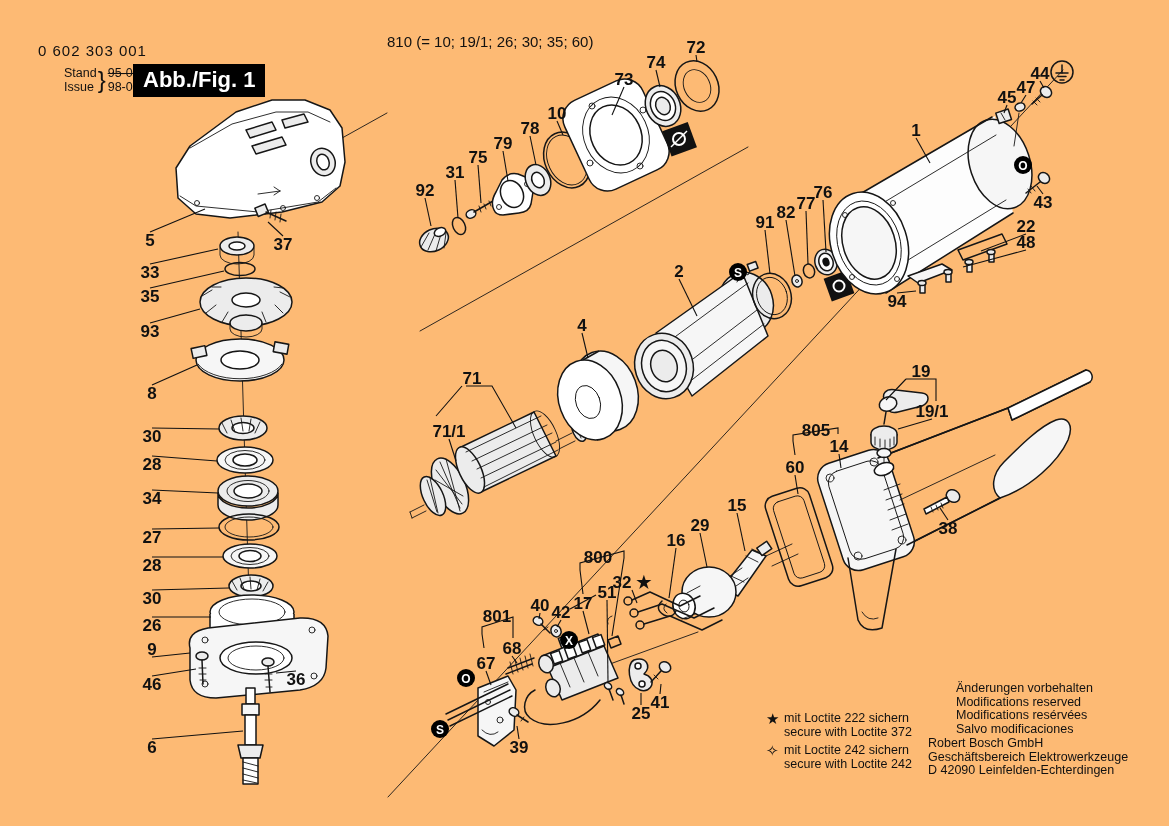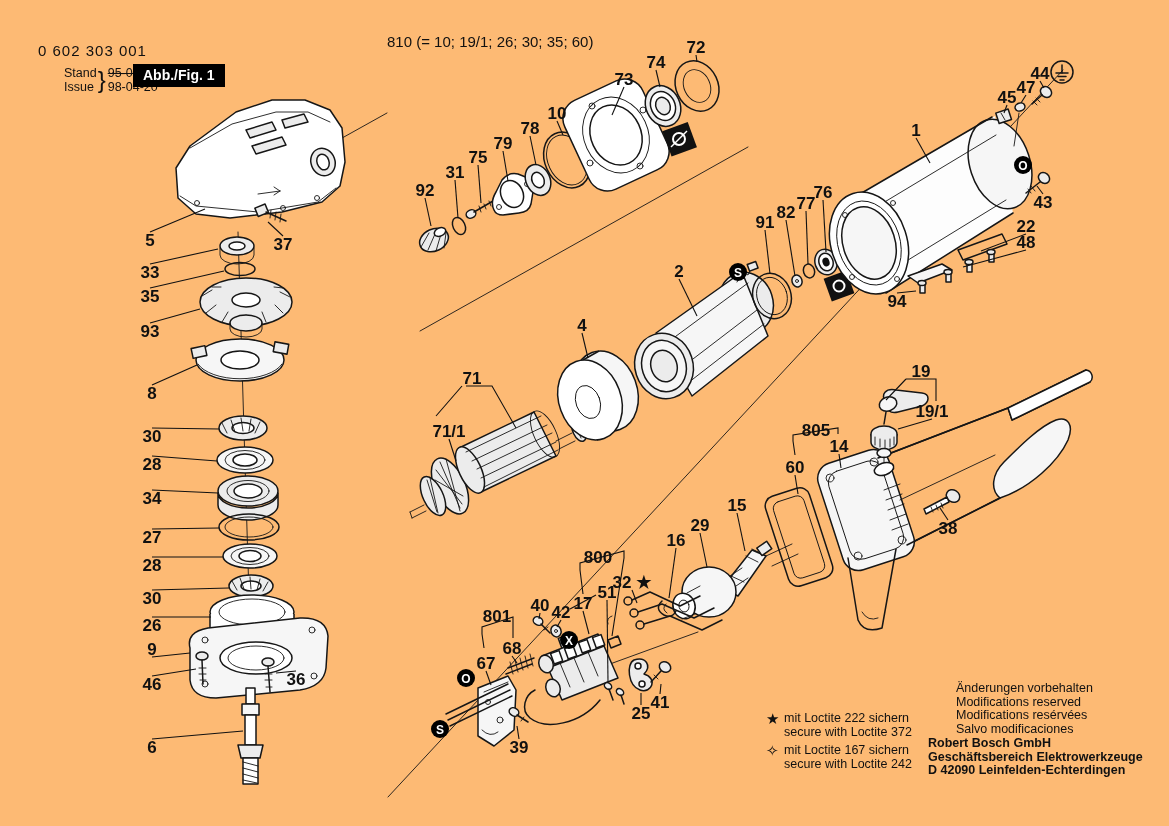--- a/index.html
+++ b/index.html
@@ -6,28 +6,28 @@
   #page{position:relative;width:1169px;height:826px;background:#fdba74;overflow:hidden;
         font-family:"Liberation Sans",sans-serif;color:#111;}
   #drawing{position:absolute;left:0;top:0;}
   .hdr{position:absolute;white-space:nowrap;}
   #part-number{left:38px;top:42px;font-size:15px;letter-spacing:1px;}
   #stand-issue{left:40px;top:66px;font-size:12.5px;line-height:14px;display:flex;align-items:center;margin-left:24px;}
   #stand-issue .lbls{text-align:left;}
   #stand-issue .brace{font-size:24px;font-weight:400;margin:0 2px 0 1px;}
   #stand-issue .vals{text-align:left;}
   .struck{text-decoration:line-through;}
-  #fig-badge{left:133px;top:64px;background:#000;color:#fff;font-size:14px;font-weight:bold;
+  #fig-badge{left:133px;top:64px;background:#000;color:#fff;font-size:22px;font-weight:bold;
              padding:3px 10px 4px 10px;}
   #group-note{left:387px;top:33px;font-size:15px;font-weight:normal;}
   #legend{position:absolute;left:766px;top:712px;font-size:12.5px;line-height:13.5px;}
   .lg-row{display:flex;margin-bottom:5px;}
   .lg-sym{width:18px;font-size:15px;line-height:14px;}
   #footer-notes{position:absolute;left:956px;top:682px;font-size:12.5px;line-height:13.5px;}
-  #footer-company{position:absolute;left:928px;top:737px;font-size:12.5px;line-height:13.5px;font-weight:bold;}
+  #footer-company{position:absolute;left:928px;top:737px;font-size:12.5px;line-height:13.5px;font-weight:normal;}
   svg text.callout{font-family:"Liberation Sans",sans-serif;font-weight:bold;font-size:17px;fill:#111;}
   svg text.marker-glyph{font-family:"Liberation Sans",sans-serif;font-weight:bold;font-size:12px;fill:#fff;}
   .ln{stroke:#161616;fill:none;stroke-width:1.5;stroke-linecap:round;stroke-linejoin:round;}
   .tn{stroke:#161616;fill:none;stroke-width:0.9;stroke-linecap:round;}
   .fw{fill:#ffffff;stroke:#161616;stroke-width:1.5;stroke-linejoin:round;}
   .fg{fill:#ececec;stroke:#161616;stroke-width:1.5;stroke-linejoin:round;}
   .fg2{fill:#f6f6f6;stroke:#161616;stroke-width:1.5;stroke-linejoin:round;}
   .leader{stroke:#111;stroke-width:1.1;}
 </style>
 </head>
@@ -629,21 +629,21 @@
     <div class="lg-row">
       <div class="lg-sym">★</div>
       <div>
         <div>mit Loctite 222 sichern</div>
         <div>secure with Loctite 372</div>
       </div>
     </div>
     <div class="lg-row">
       <div class="lg-sym">✧</div>
       <div>
-        <div>mit Loctite 167 sichern</div>
+        <div>mit Loctite 242 sichern</div>
         <div>secure with Loctite 242</div>
       </div>
     </div>
   </div>
 
   <div id="footer-notes">
     <div>Änderungen vorbehalten</div>
     <div>Modifications reserved</div>
     <div>Modifications resérvées</div>
     <div>Salvo modificaciones</div>

